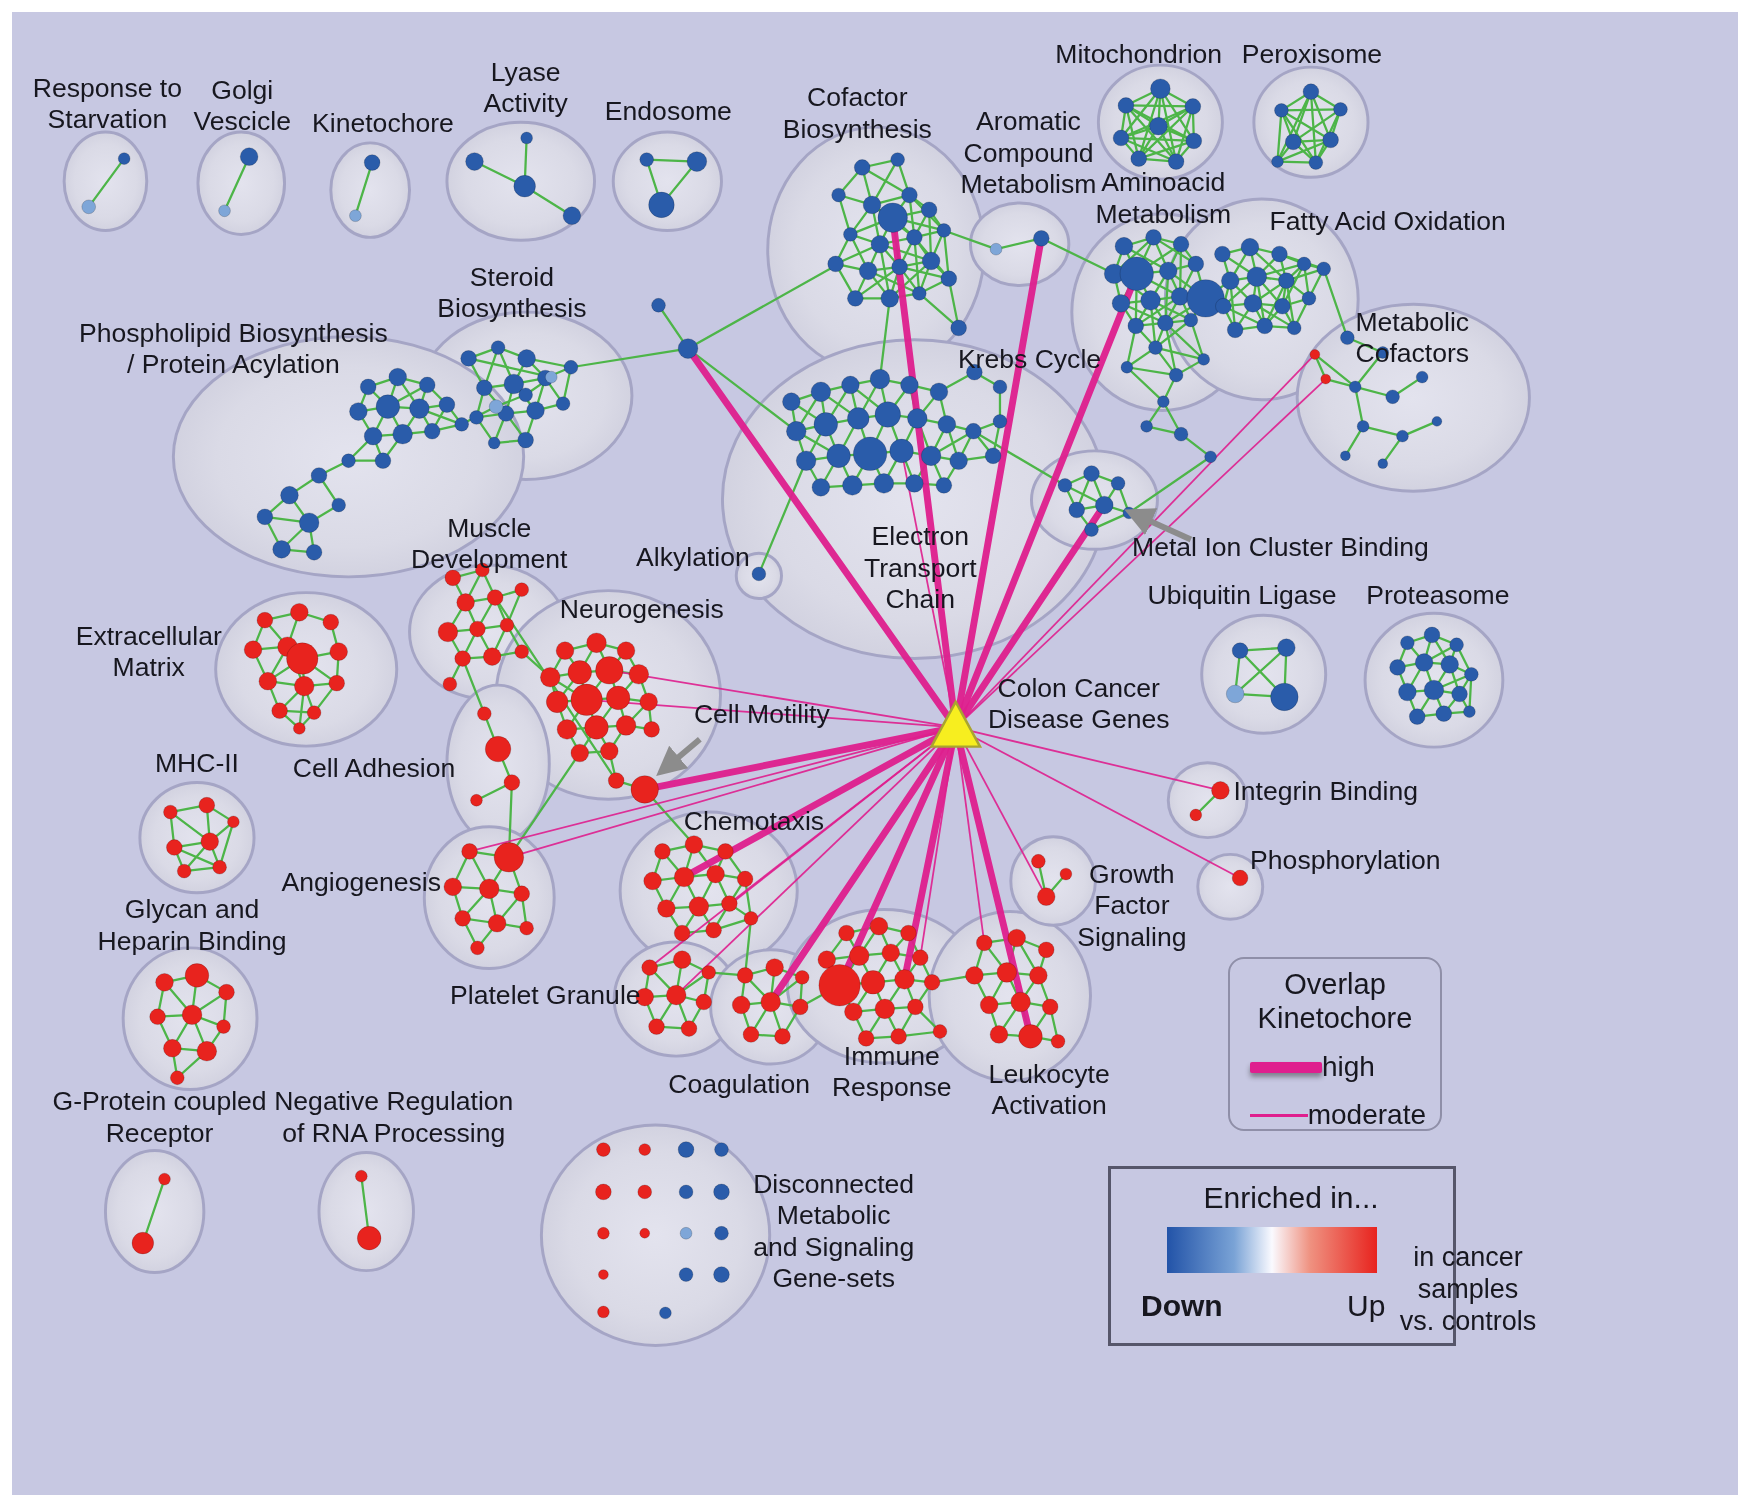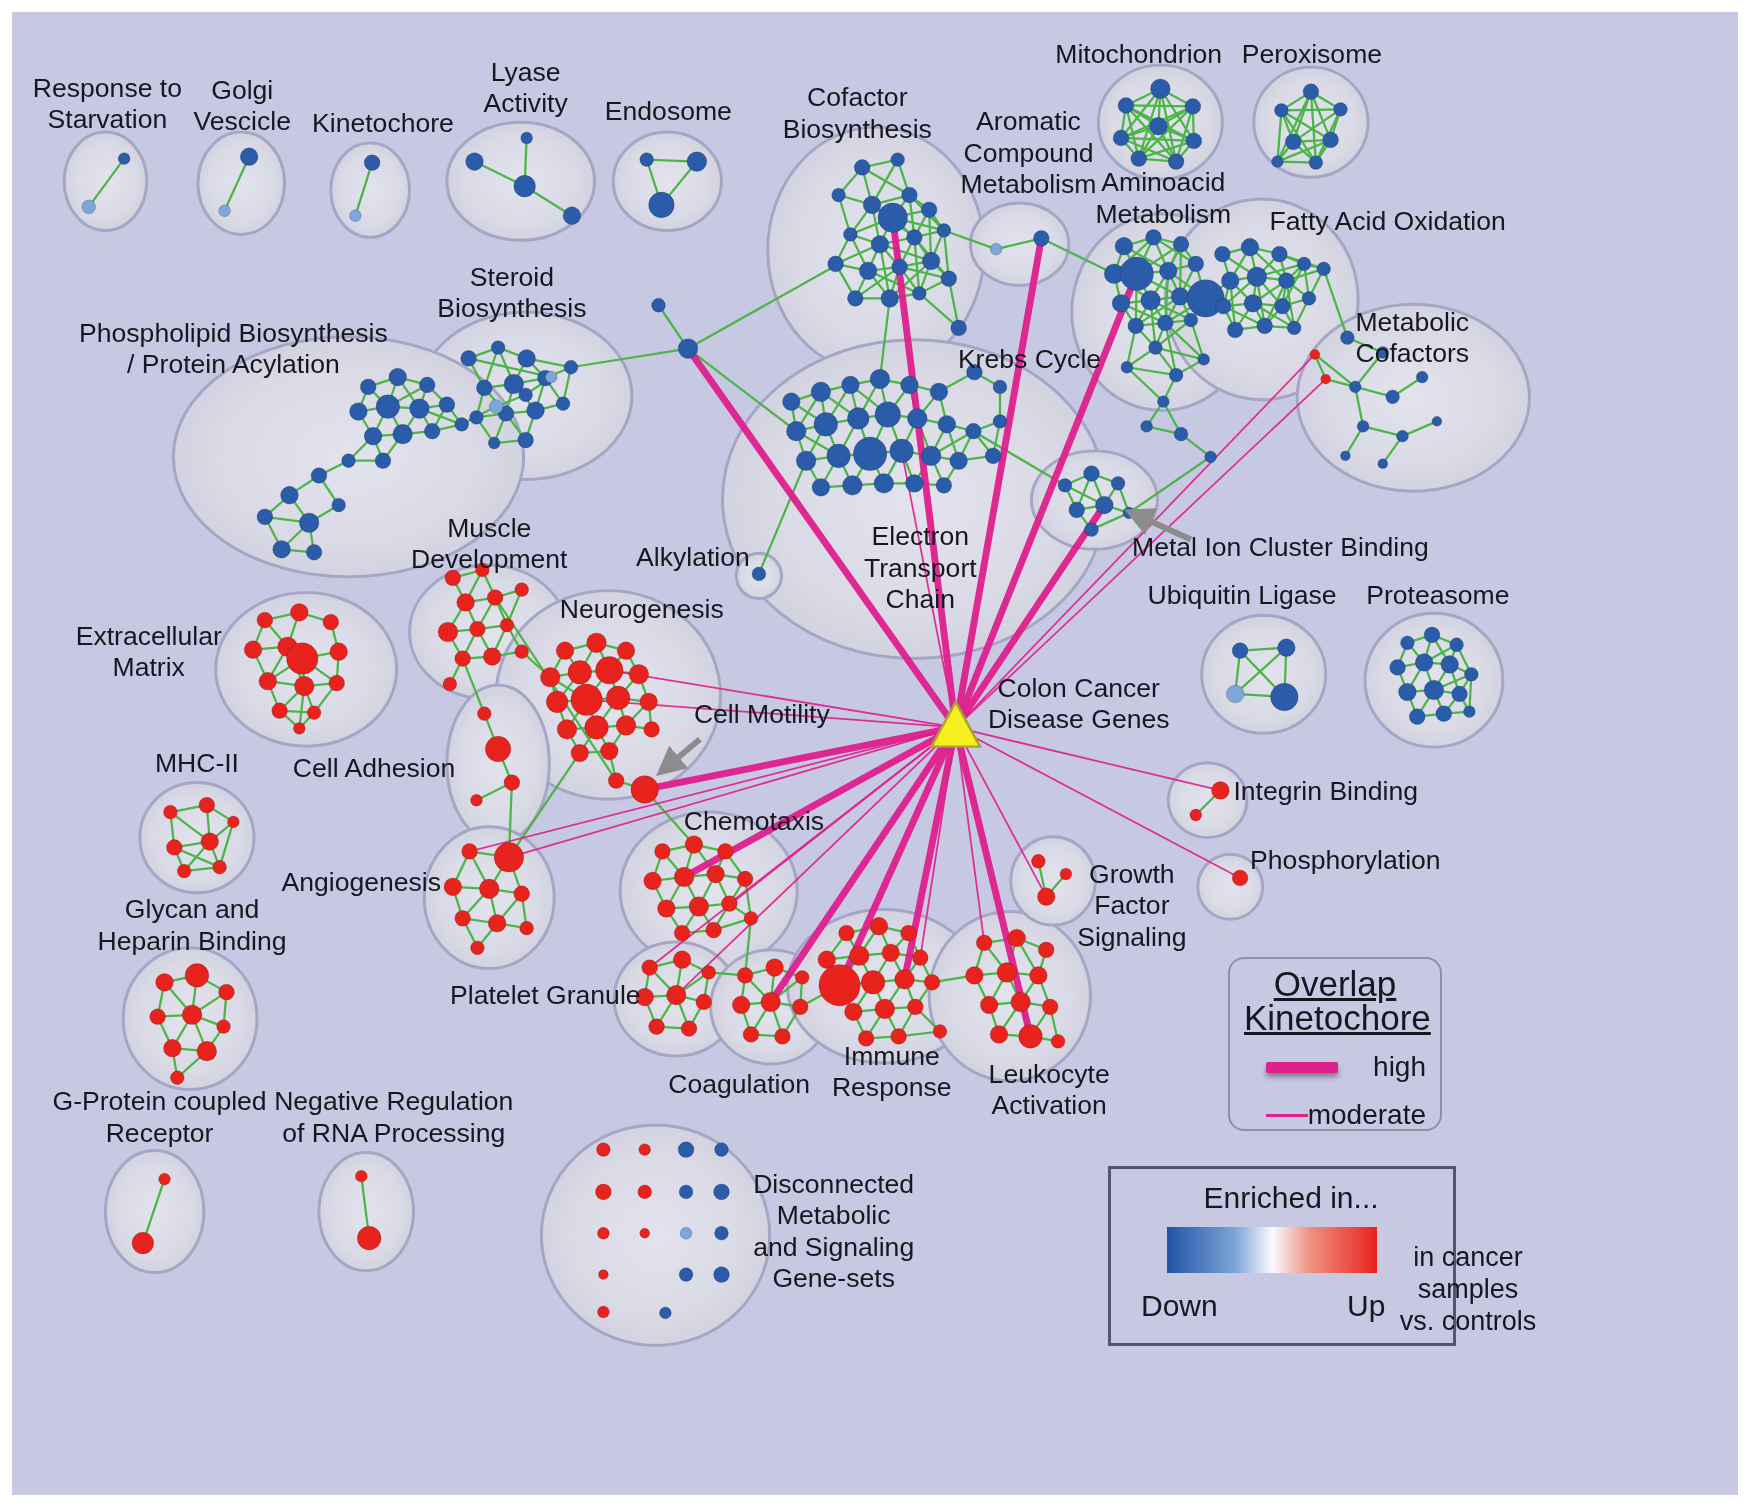--- a/index.html
+++ b/index.html
@@ -20,36 +20,36 @@
   .node{stroke:rgba(0,0,0,.18);stroke-width:1;}
   .hub{fill:#f7ee1f;stroke:#a9a431;stroke-width:2.5;}
   .arrow{stroke:#8c8c8c;stroke-width:6;}
   .lbl{font-size:27px;fill:#17171f;}
   
   .legend-overlap{
     position:absolute;left:1216px;top:945px;width:214px;height:174px;
     border:2.5px solid #8f8fa8;border-radius:16px;box-sizing:border-box;
     padding:8px 14px 10px 14px;color:#17171f;
   }
-  .lo-title{font-size:35px;text-align:center;line-height:34px;text-decoration:underline;}
-  .lo-row{display:flex;align-items:center;margin-top:16px;margin-left:22px;justify-content:space-between;}
+  .lo-title{font-size:29px;text-align:center;line-height:34px;}
+  .lo-row{display:flex;align-items:center;margin-top:16px;margin-left:6px;}
   .sw-high{width:72px;height:11px;background:#df1f8e;box-shadow:0 4px 5px rgba(40,40,40,.45);border-radius:2px;}
   .sw-mod{width:72px;height:3px;background:#df1f8e;}
   .lo-lab{font-size:28px;}
   
   .legend-enriched{
     position:absolute;left:1096px;top:1154px;width:348px;height:180px;
     border:3.5px solid #56566a;box-sizing:border-box;color:#17171f;background:transparent;
   }
   .le-title{position:absolute;left:60px;top:12px;width:240px;text-align:center;font-size:30px;}
   .le-bar{
     position:absolute;left:56px;top:58px;width:210px;height:46px;
     background:linear-gradient(90deg,#2253a8 0%,#7aa3d6 32%,#fafaff 50%,#ef9281 68%,#e8231e 100%);
   }
-  .le-down{position:absolute;left:30px;top:120px;font-size:30px;}
+  .le-down{position:absolute;left:30px;top:120px;font-size:30px;font-weight:bold;}
   .le-up{position:absolute;left:236px;top:120px;font-size:30px;}
   .le-note{position:absolute;left:288px;top:48px;width:138px;font-size:27px;text-align:center;line-height:32px;margin-top:24px;}
 </style>
 </head>
 <body>
 
 <div class="stage">
 
   <svg class="netmap" id="netmap" viewBox="0 0 1750 1507">
     <defs>

